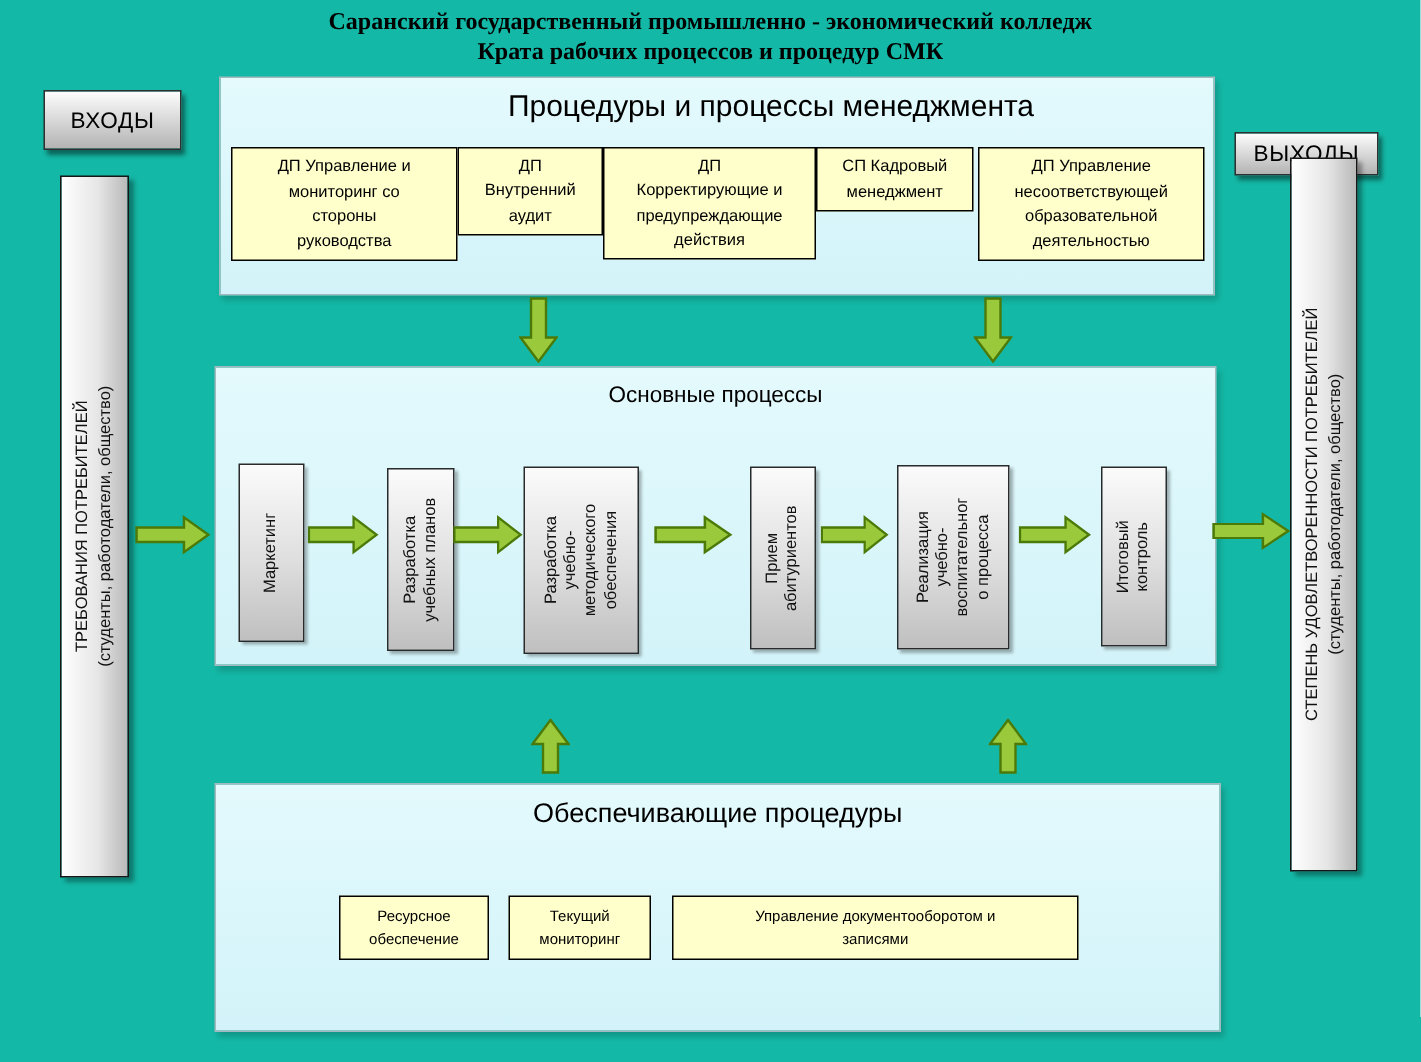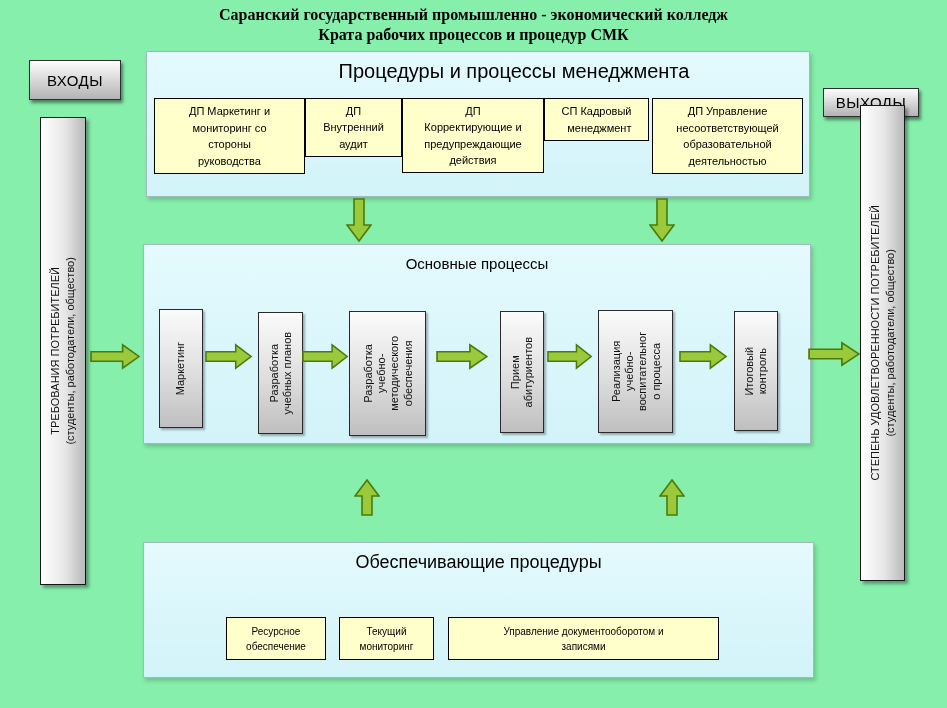--- a/index.html
+++ b/index.html
@@ -1,16 +1,16 @@
 <!DOCTYPE html>
 <html><head>
 <meta charset="utf-8">
 <style>
   html,body{margin:0;padding:0;background:#fff;}
-  #stage{position:relative;width:947px;height:708px;background:#86efac;
+  #stage{position:relative;width:947px;height:708px;background:#14b8a6;
          font-family:"Liberation Sans", sans-serif;overflow:hidden;color:#000;}
 
   
   .ptitle{position:absolute;left:0;width:947px;text-align:center;
           font-family:"Liberation Serif", serif;font-weight:bold;font-size:16px;}
   #t1{top:6px;} #t2{top:26px;}
 
   
   .gbtn{position:absolute;display:flex;align-items:center;justify-content:center;
         font-size:15px;letter-spacing:.5px;
@@ -27,34 +27,34 @@
   #bar-right{left:860px;top:105px;width:45px;height:476px;}
   .vtext{transform:rotate(-90deg);white-space:pre-line;text-align:center;
          font-size:11px;line-height:1.35;color:#111;}
   .vbar .vtext{width:430px;flex:none;}
 
   
   .cyansec{position:absolute;background:linear-gradient(to bottom,#e4fafd 0%,#d2f3f9 100%);
            border:1px solid #a3b9bd;box-shadow:2px 3px 4px rgba(0,0,0,.18);box-sizing:border-box;}
   #sec-top{left:146px;top:51px;width:664px;height:146px;}
   #sec-main{left:143px;top:244px;width:668px;height:200px;}
-  #sec-bottom{left:143px;top:542px;width:671px;height:136px;}
+  #sec-bottom{left:143px;top:522px;width:671px;height:166px;}
   .sec-title{position:absolute;left:0;width:100%;text-align:center;}
   #sec-top .sec-title{top:8px;font-size:20px;padding-left:36px;}
   #sec-main .sec-title{top:10px;font-size:15px;}
   #sec-bottom .sec-title{top:9px;font-size:18px;}
 
   
   .ybox{position:absolute;background:#ffffcc;border:1px solid #000;
         display:flex;align-items:center;justify-content:center;text-align:center;
         white-space:pre-line;font-size:11px;line-height:1.5;box-sizing:border-box;padding:0 2px;}
   #mb1{left:7px;top:46px;width:151px;height:76px;}
   #mb2{left:158px;top:46px;width:97px;height:59px;}
   #mb3{left:255px;top:46px;width:142px;height:75px;}
-  #mb4{left:397px;top:46px;width:105px;height:43px;text-align:right;}
+  #mb4{left:397px;top:46px;width:105px;height:43px;}
   #mb5{left:505px;top:46px;width:151px;height:76px;}
   .ybox.wide{font-size:10px;}
   #sb1{left:82px;top:74px;width:100px;height:43px;}
   #sb2{left:195px;top:74px;width:95px;height:43px;}
   #sb3{left:304px;top:74px;width:271px;height:43px;}
 
   
   .pbox{position:absolute;display:flex;align-items:center;justify-content:center;
         background:linear-gradient(to bottom,#fbfbfb 0%,#dedede 55%,#bfbfbf 100%);
         border:1px solid #2a2a2a;box-shadow:2px 2px 2px rgba(0,0,0,.3);box-sizing:border-box;}
@@ -96,21 +96,21 @@
     <span class="vtext">ТРЕБОВАНИЯ ПОТРЕБИТЕЛЕЙ
 (студенты, работодатели, общество)</span>
   </div>
   <div class="vbar" id="bar-right">
     <span class="vtext">СТЕПЕНЬ УДОВЛЕТВОРЕННОСТИ  ПОТРЕБИТЕЛЕЙ
 (студенты, работодатели, общество)</span>
   </div>
 
   <div class="cyansec" id="sec-top">
     <div class="sec-title">Процедуры и процессы менеджмента</div>
-    <div class="ybox" id="mb1">ДП Маркетинг  и
+    <div class="ybox" id="mb1">ДП Управление  и
 мониторинг со
 стороны
 руководства</div>
     <div class="ybox" id="mb2">ДП
 Внутренний
 аудит</div>
     <div class="ybox" id="mb3">ДП
 Корректирующие и
 предупреждающие
 действия</div>

